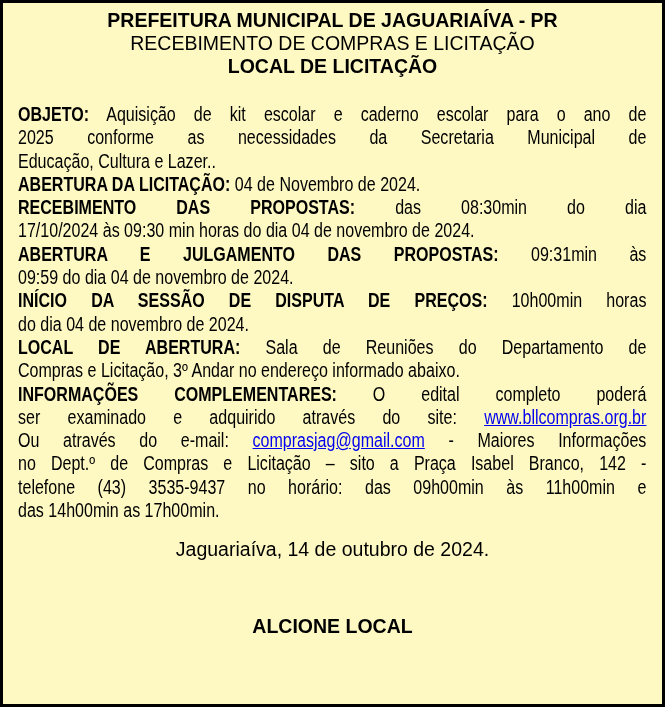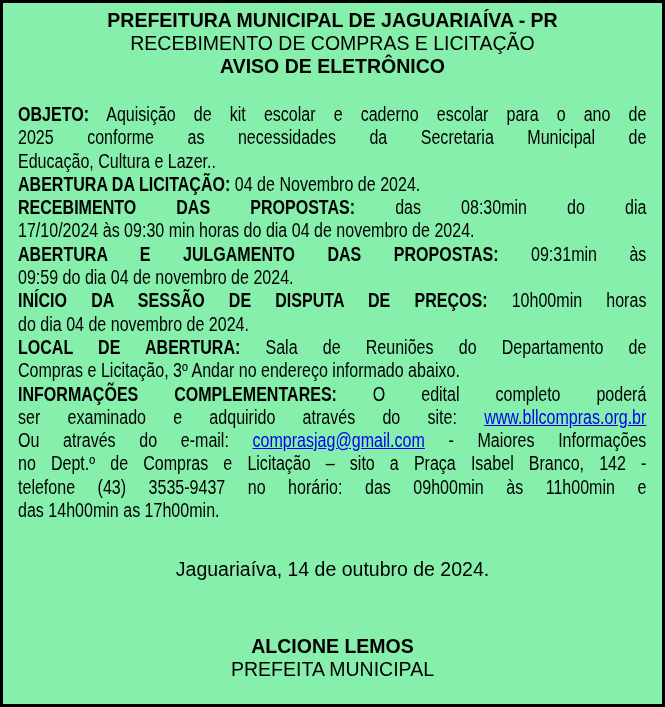--- a/index.html
+++ b/index.html
@@ -6,21 +6,21 @@
   body {
     width: 665px; height: 707px;
     font-family: "Liberation Sans", "DejaVu Sans", sans-serif;
     color: #000000;
     -webkit-font-smoothing: antialiased;
   }
   .page {
     box-sizing: border-box;
     width: 665px; height: 707px;
     border: 3px solid #000000;
-    background: #86efac;
+    background: #fef9c3;
     overflow: hidden;
   }
   
   .doc-header {
     margin-top: 6px;
     text-align: center;
     font-size: 19.5px;
     line-height: 23px;
   }
   .doc-header .b { font-weight: bold; }
@@ -37,42 +37,42 @@
   .doc-body .line { white-space: normal; }
   .doc-body .just { text-align: justify; text-align-last: justify; }
   .doc-body .last-left { text-align: left; text-align-last: left; }
   .b { font-weight: bold; }
   a.doc-link {
     color: var(--link-color, #0000EE);
     text-decoration: underline;
     cursor: pointer;
   }
   .date-line {
-    margin-top: 36px;
+    margin-top: 16px;
     text-align: center;
     font-size: 19.5px;
     line-height: 23.3px;
   }
   .signature {
     margin-top: 53px;
     text-align: center;
     font-size: 19.5px;
     line-height: 23.3px;
   }
   .signature .name { font-weight: bold; }
 </style>
 </head>
 <body>
 
 <div class="page">
 
   <div class="doc-header">
     <div class="b">PREFEITURA MUNICIPAL DE JAGUARIAÍVA - PR</div>
     <div>RECEBIMENTO DE COMPRAS E LICITAÇÃO</div>
-    <div class="b">AVISO DE ELETRÔNICO</div>
+    <div class="b">LOCAL DE LICITAÇÃO</div>
   </div>
 
   <div class="doc-body">
       <div class="line just"><span class="b">OBJETO:</span><span> Aquisição de kit escolar e caderno escolar para o ano de</span></div>
       <div class="line just"><span>2025 conforme as necessidades da Secretaria Municipal de</span></div>
       <div class="line last-left"><span>Educação, Cultura e Lazer..</span></div>
       <div class="line last-left"><span class="b">ABERTURA DA LICITAÇÃO:</span><span> 04 de Novembro de 2024.</span></div>
       <div class="line just"><span class="b">RECEBIMENTO DAS PROPOSTAS:</span><span> das 08:30min do dia</span></div>
       <div class="line last-left"><span>17/10/2024 às 09:30 min horas do dia 04 de novembro de 2024.</span></div>
       <div class="line just"><span class="b">ABERTURA E JULGAMENTO DAS PROPOSTAS:</span><span> 09:31min às</span></div>
@@ -85,17 +85,16 @@
       <div class="line just"><span>ser examinado e adquirido através do site: </span><a class="doc-link" href="#">www.bllcompras.org.br</a></div>
       <div class="line just"><span>Ou através do e-mail: </span><a class="doc-link" href="#">comprasjag@gmail.com</a><span> - Maiores Informações</span></div>
       <div class="line just"><span>no Dept.º de Compras e Licitação – sito a Praça Isabel Branco, 142 -</span></div>
       <div class="line just"><span>telefone (43) 3535-9437 no horário: das 09h00min às 11h00min e</span></div>
       <div class="line last-left"><span>das 14h00min as 17h00min.</span></div>
     </div>
 
   <div class="date-line">Jaguariaíva, 14 de outubro de 2024.</div>
 
   <div class="signature">
-    <div class="name">ALCIONE LEMOS</div>
-    <div>PREFEITA MUNICIPAL</div>
+    <div class="name">ALCIONE LOCAL</div>
   </div>
 
 </div>
 
 </body></html>

